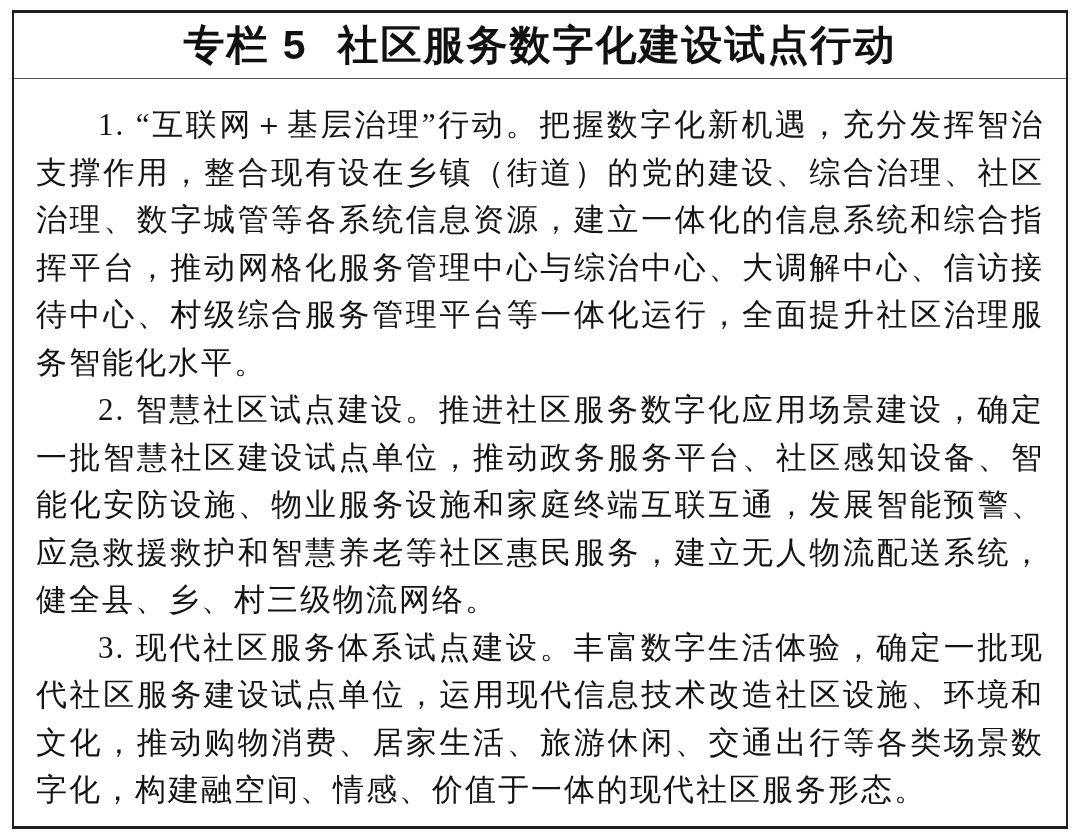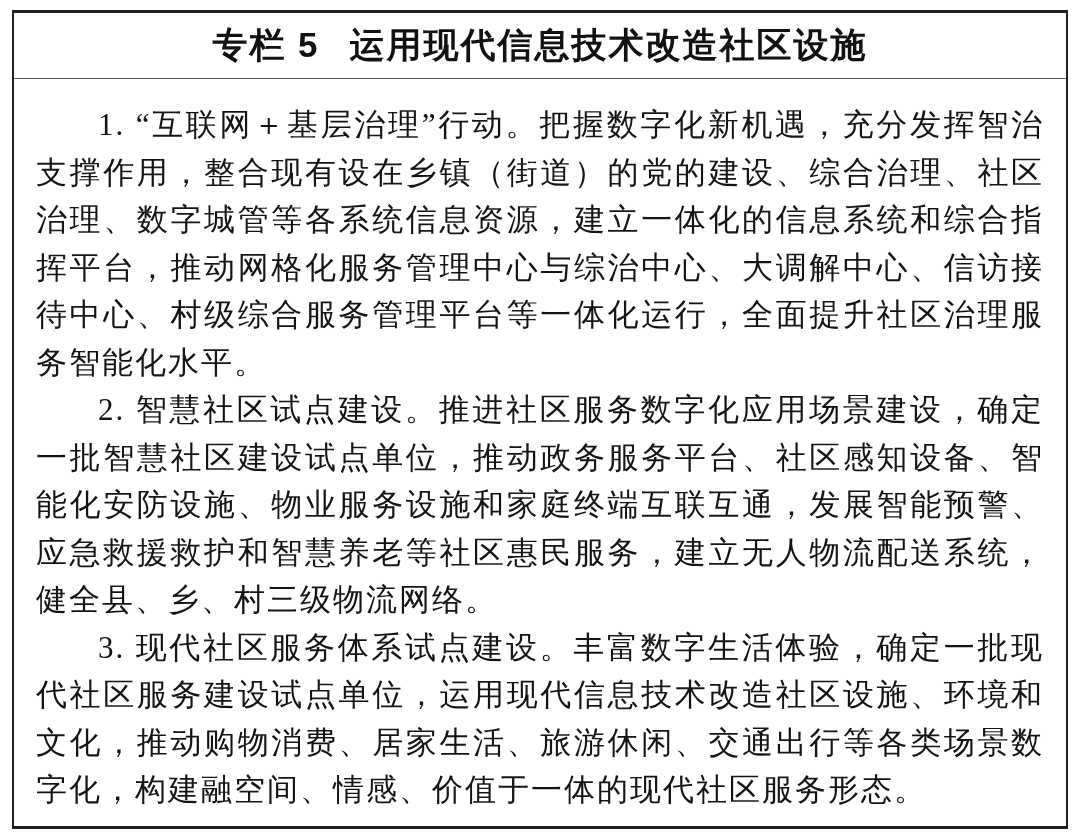--- a/index.html
+++ b/index.html
@@ -27,21 +27,21 @@
     background: #ffffff;
   }
   .box-header {
     height: 65px;
     display: flex;
     align-items: center;
     justify-content: center;
     border-bottom: 1px solid #595959;
     font-family: "Liberation Sans", "DejaVu Sans", sans-serif;
     font-weight: bold;
-    font-size: 35px;
+    font-size: 41px;
     color: #111111;
     letter-spacing: 2px;
     white-space: nowrap;
   }
   .box-header .column-label {
     margin-right: 30px;
   }
   .box-body {
     padding: 22px 22px 0 22px;
     font-family: "Liberation Serif", "DejaVu Serif", serif;
@@ -57,21 +57,21 @@
     text-indent: 2em;
   }
 </style>
 </head>
 <body>
 
 <div class="page">
   <div class="column-box">
     <div class="box-header">
       <span class="column-label">专栏 5</span>
-      <span class="column-title">运用现代信息技术改造社区设施</span>
+      <span class="column-title">社区服务数字化建设试点行动</span>
     </div>
     <div class="box-body">
       <p>1. “互联网＋基层治理”行动。把握数字化新机遇，充分发挥智治支撑作用，整合现有设在乡镇（街道）的党的建设、综合治理、社区治理、数字城管等各系统信息资源，建立一体化的信息系统和综合指挥平台，推动网格化服务管理中心与综治中心、大调解中心、信访接待中心、村级综合服务管理平台等一体化运行，全面提升社区治理服务智能化水平。</p>
       <p>2. 智慧社区试点建设。推进社区服务数字化应用场景建设，确定一批智慧社区建设试点单位，推动政务服务平台、社区感知设备、智能化安防设施、物业服务设施和家庭终端互联互通，发展智能预警、应急救援救护和智慧养老等社区惠民服务，建立无人物流配送系统，健全县、乡、村三级物流网络。</p>
       <p>3. 现代社区服务体系试点建设。丰富数字生活体验，确定一批现代社区服务建设试点单位，运用现代信息技术改造社区设施、环境和文化，推动购物消费、居家生活、旅游休闲、交通出行等各类场景数字化，构建融空间、情感、价值于一体的现代社区服务形态。</p>
     </div>
   </div>
 </div>
 
 </body></html>

